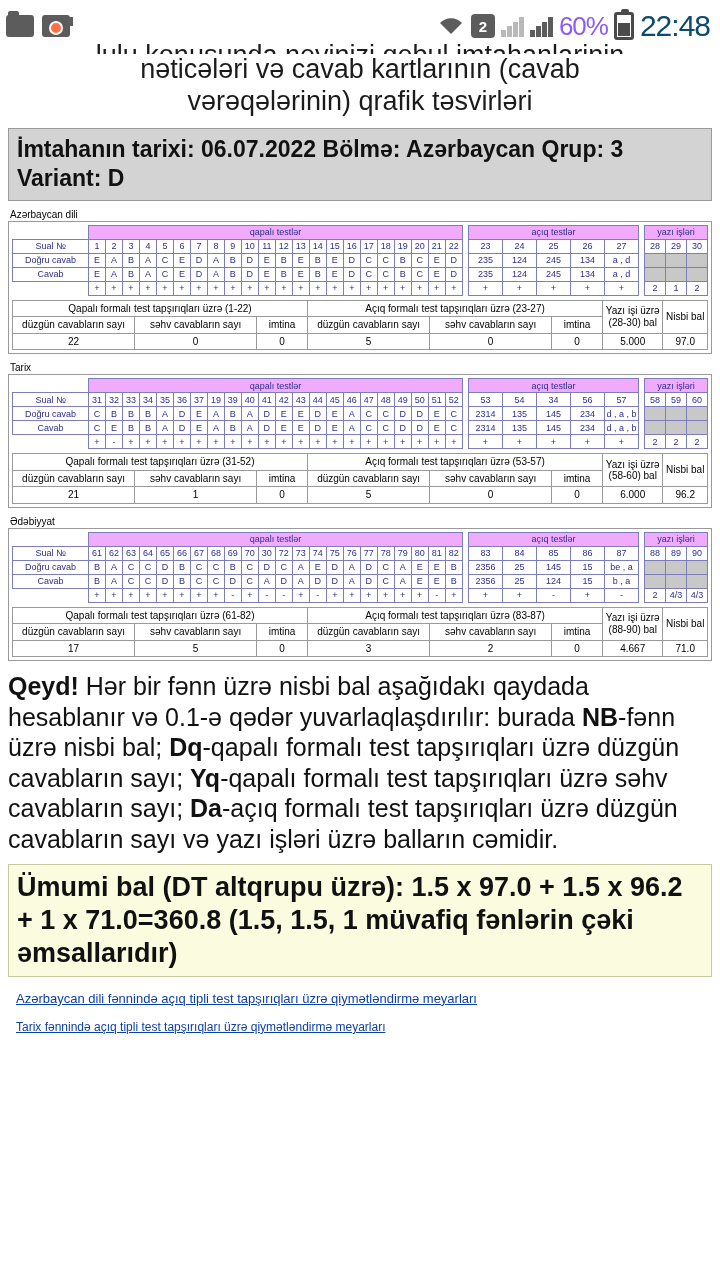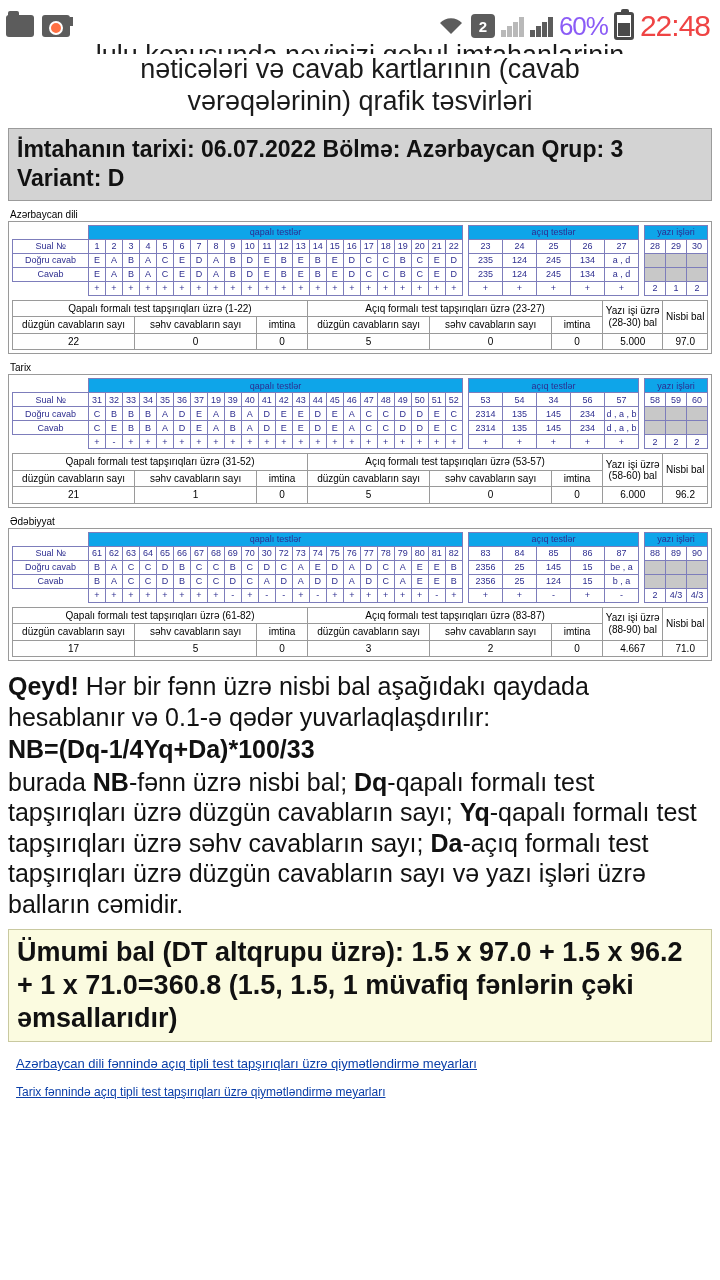--- a/index.html
+++ b/index.html
@@ -28,21 +28,21 @@
          font-size:15px; display:flex; align-items:center; justify-content:center; font-weight:bold;}
   .bars { display:flex; align-items:flex-end; gap:1px; height:22px; }
   .bars i { display:block; width:5px; background:#5c5c5c; }
   .bars i:nth-child(1){height:7px;} .bars i:nth-child(2){height:11px;}
   .bars i:nth-child(3){height:15px;} .bars i:nth-child(4){height:20px;}
   .bars.dim i { background:#b9b9b9; }
   .batt-txt { font-size:26px; color:#8b5cf6; letter-spacing:-1px; }
   .batt { width:20px; height:28px; border:3px solid #4a4a4a; border-radius:3px; position:relative; }
   .batt:before{content:"";position:absolute;top:-6px;left:4px;width:8px;height:4px;background:#4a4a4a;border-radius:2px 2px 0 0;}
   .batt:after{content:"";position:absolute;left:1px;right:1px;bottom:1px;height:58%;background:#4a4a4a;}
-  .clock { font-size:30px; color:#ef4444; letter-spacing:-1px; }
+  .clock { font-size:30px; color:#0c4a6e; letter-spacing:-1px; }
 
   
   .doc { padding:0 8px; }
   .head-line {
     text-align:center; font-size:27px; color:#1b1b1b; line-height:1.18;
     font-family:"Liberation Sans", sans-serif;
   }
   .head-cut { margin-top:-12px; height:14px; overflow:hidden; text-align:center;
               font-size:27px; color:#1b1b1b;}
   .name {
@@ -59,21 +59,21 @@
 
   table.grid { border-collapse:collapse; table-layout:fixed; width:100%; }
   table.grid td, table.grid th {
     border:1px solid #7d7dbb; font-size:9px; text-align:center;
     height:14px; padding:0; color:#2d2d8f; font-family:"Liberation Sans", sans-serif;
   }
   td.lbl {
     border:1px solid #9a9a9a; background:#fff; color:#000; text-align:left;
     padding-left:3px; font-size:10px; width:76px;
   }
-  td.hdr { border:1px solid #9a9a9a; color:#000; font-size:10px; background:#0ea5e9;}
+  td.hdr { border:1px solid #9a9a9a; color:#000; font-size:10px; background:#f0abfc;}
   .sep { width:6px; border:none !important; }
   td.blank { border:1px solid #9a9a9a; background:#c8c8c8; }
   td.num { color:#000; }
   td.red { color:#d02020; border-color:#d06a6a; }
   td.plus { color:#2d2d8f; }
   td.minus { color:#d02020; }
   td.wtxt { font-size:8px; color:#2d2d8f; }
 
   table.summary { border-collapse:collapse; table-layout:fixed; width:100%; margin-top:4px; }
   table.summary td {
@@ -823,21 +823,20 @@
         <td>71.0</td>
               </tr>
             </tbody>
           </table>
         </div>
       </div>
     </div>
 
   <div class="note">
     <span style="font-weight:bold">Qeyd!</span><span> Hər bir fənn üzrə nisbi bal aşağıdakı qaydada hesablanır və 0.1-ə qədər yuvarlaqlaşdırılır:</span>
-    <div class="formula">NB=(Dq-1/4Yq+Da)*100/33</div>
     <span>burada </span><b>NB</b><span>-fənn üzrə nisbi bal; </span><b>Dq</b><span>-qapalı formalı test tapşırıqları üzrə düzgün cavabların sayı; </span><b>Yq</b><span>-qapalı formalı test tapşırıqları üzrə səhv cavabların sayı; </span><b>Da</b><span>-açıq formalı test tapşırıqları üzrə düzgün cavabların sayı və yazı işləri üzrə balların cəmidir.</span>
   </div>
 
   <div class="total">Ümumi bal (DT altqrupu üzrə): 1.5 x 97.0 + 1.5 x 96.2 + 1 x 71.0=360.8 (1.5, 1.5, 1 müvafiq fənlərin çəki əmsallarıdır)</div>
 
   <div class="links">
     <a href="#">Azərbaycan dili fənnində açıq tipli test tapşırıqları üzrə qiymətləndirmə meyarları</a>
     <a href="#" class="small">Tarix fənnində açıq tipli test tapşırıqları üzrə qiymətləndirmə meyarları</a>
   </div>
 </div>

